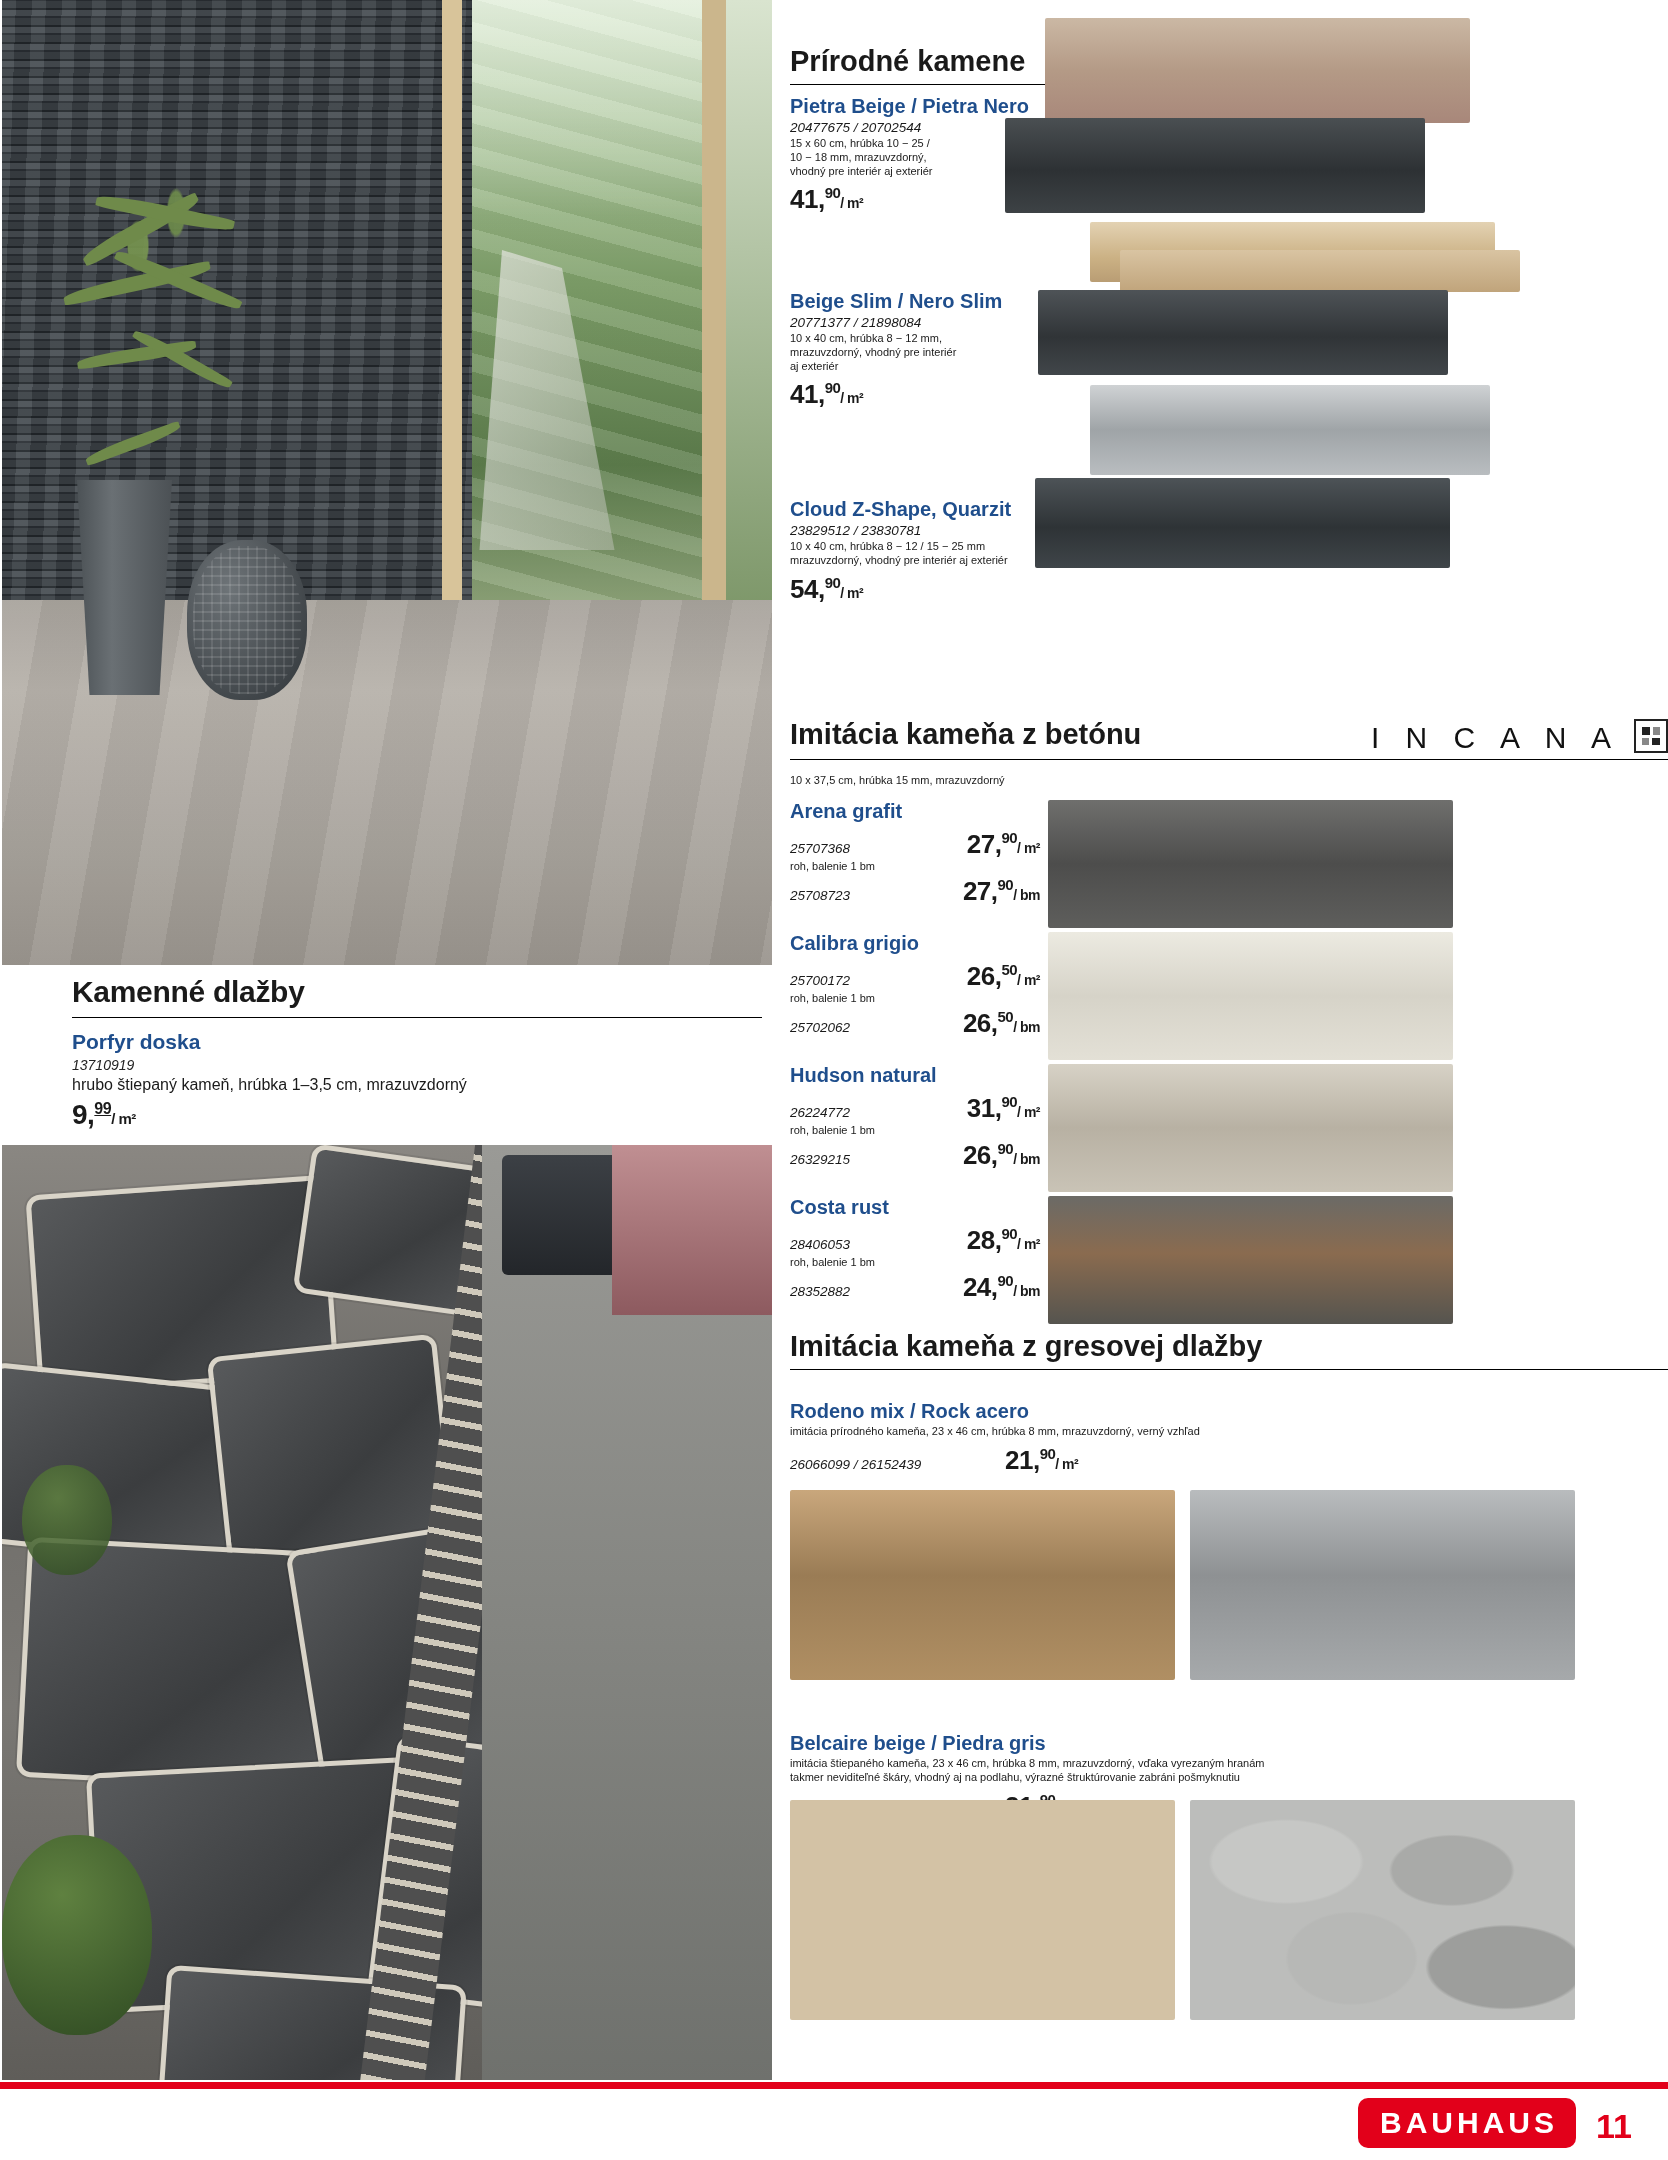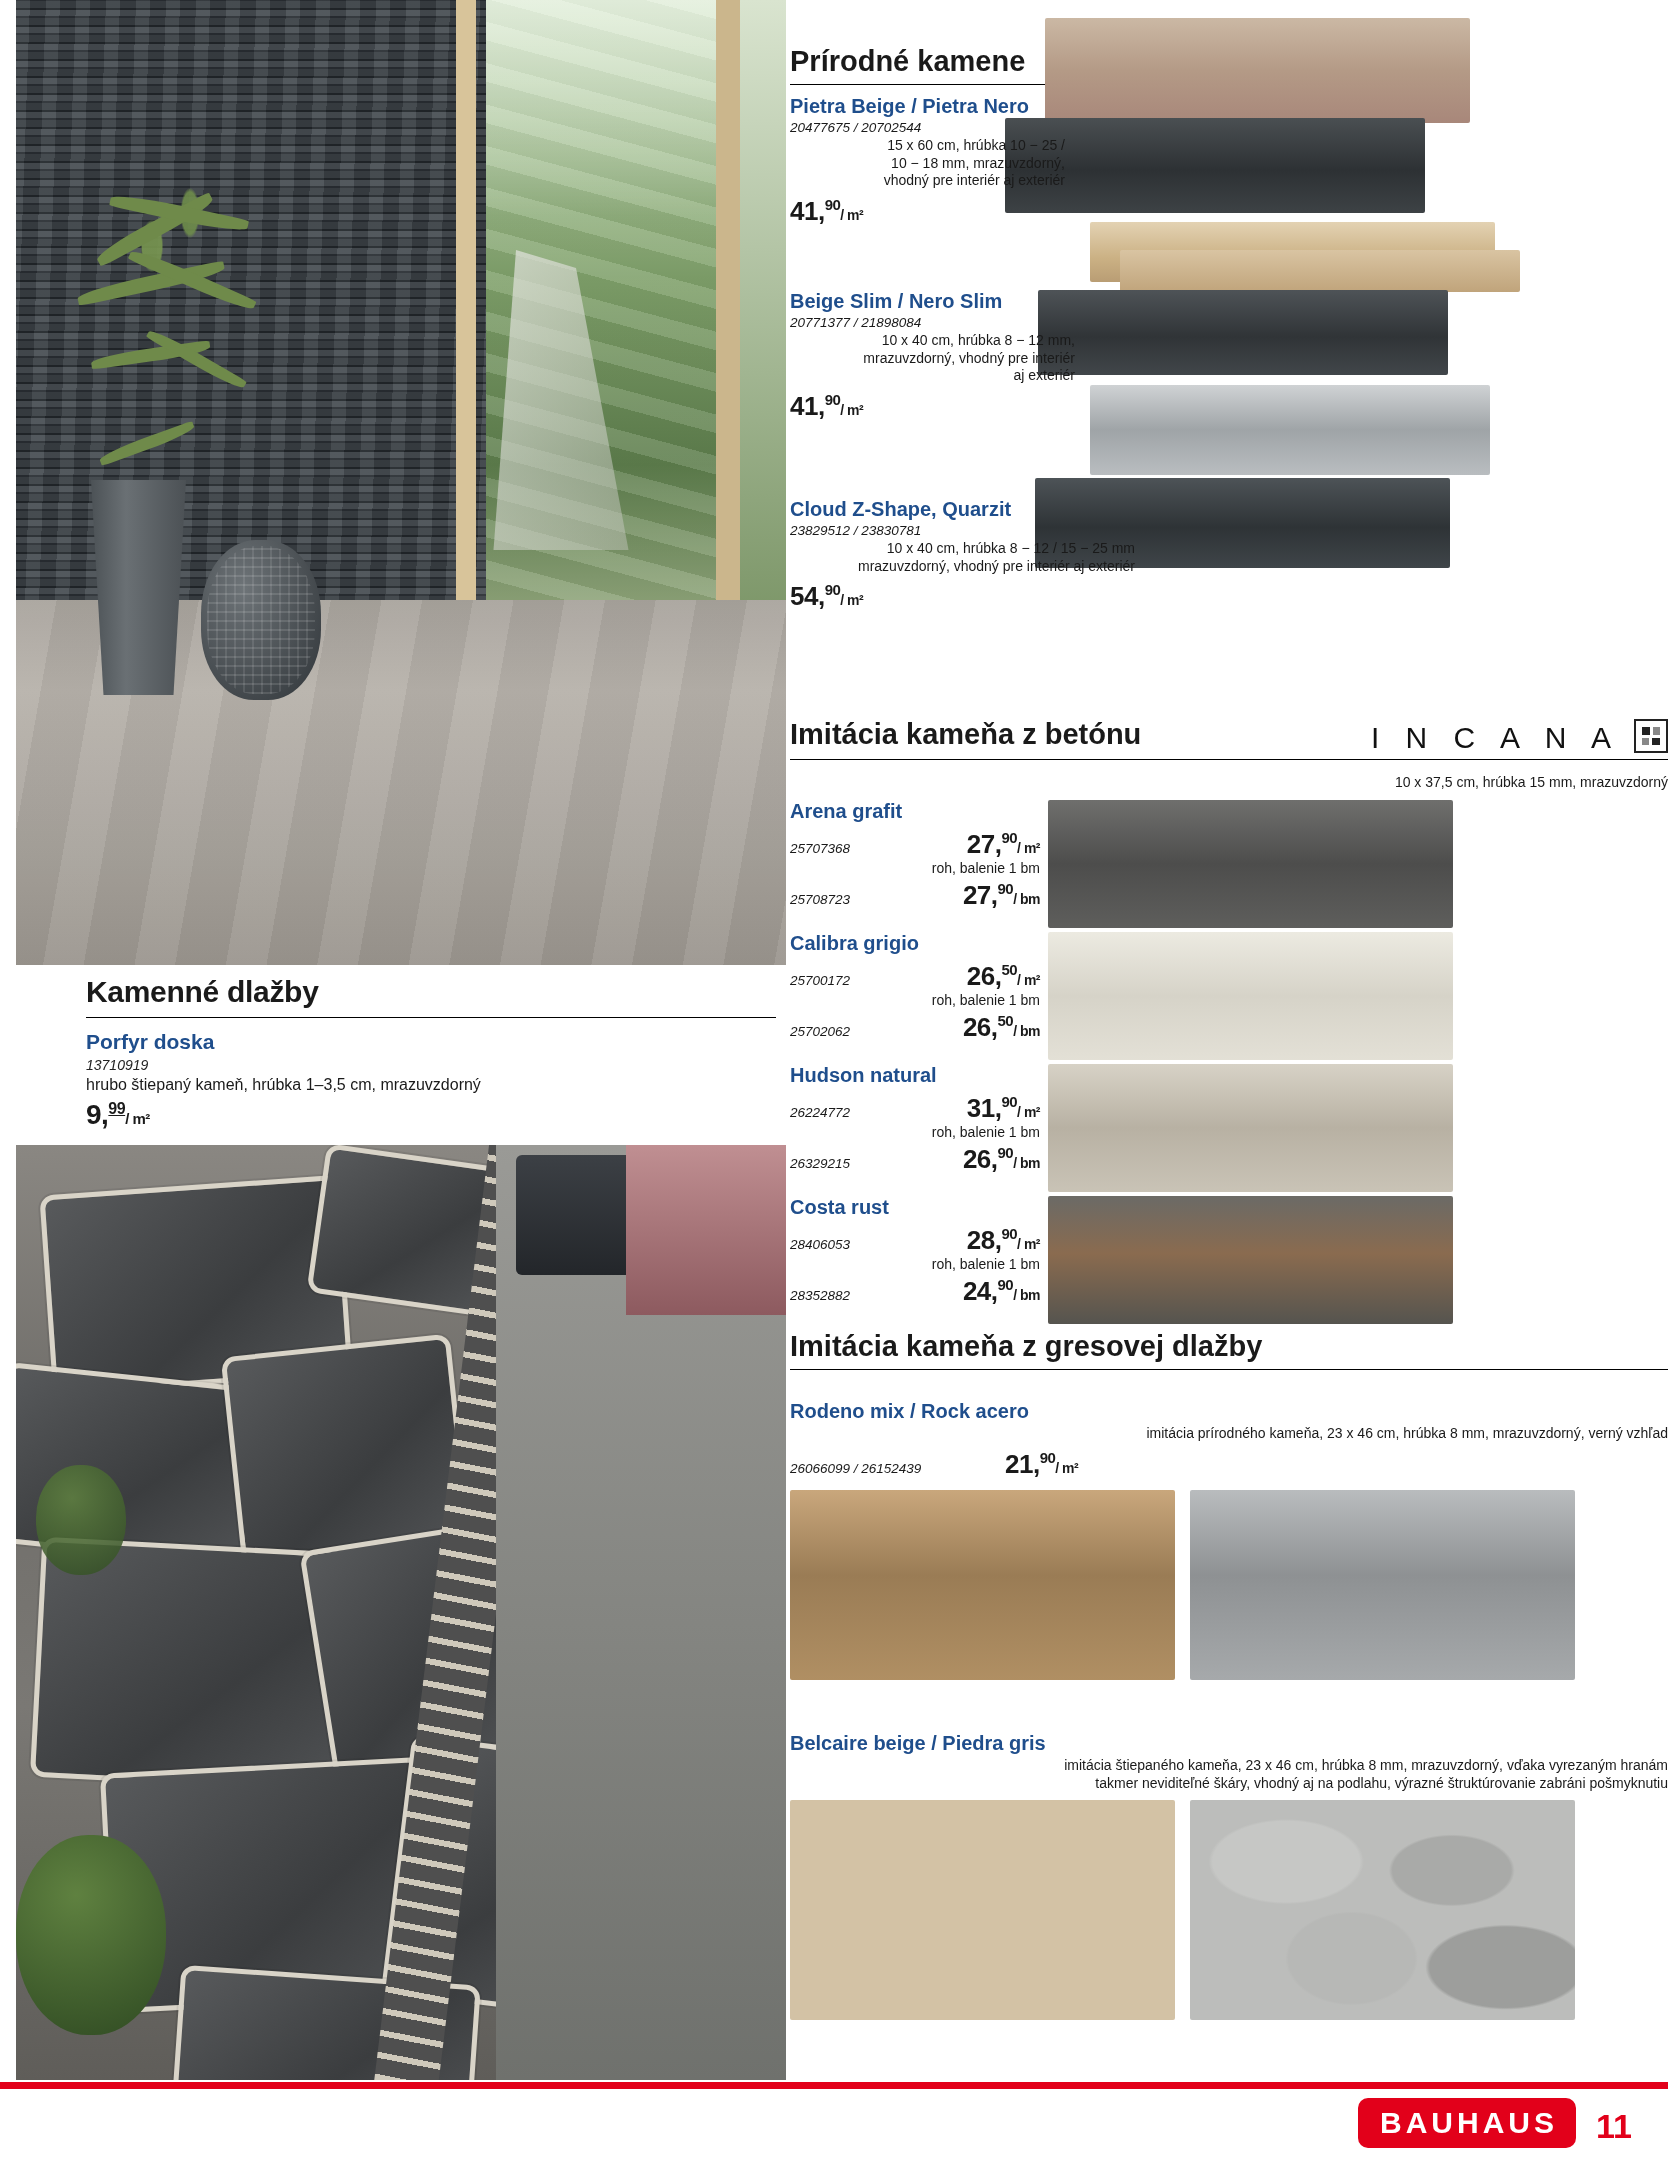--- a/index.html
+++ b/index.html
@@ -10,21 +10,21 @@
     background: #ffffff;
     font-family: "Liberation Sans", sans-serif;
     color: #1a1a1a;
     position: relative;
     overflow: hidden;
   }
 
   
   .left-col {
     position: absolute;
-    left: 16px; top: 0;
+    left: 2px; top: 0;
     width: 770px;
     height: 1756px;
   }
 
   .photo-top {
     position: absolute;
     left: 0; top: 0;
     width: 770px; height: 965px;
     overflow: hidden;
     background: #b9b3ab;
@@ -153,21 +153,21 @@
     background:#ccc; border-radius:2px;
   }
   .rock-strip{
     background-image:
       repeating-linear-gradient(0deg, rgba(0,0,0,.25) 0 2px, transparent 2px 26px),
       repeating-linear-gradient(90deg, rgba(255,255,255,.18) 0 3px, transparent 3px 70px);
   }
 
   .blue-name{ color:#1f4e8c; font-weight:bold; font-size:20px; margin-bottom:2px;}
   .it-num{ font-style:italic; font-size:13.5px; margin-bottom:2px;}
-  .small-desc{ font-size:14px; line-height:1.25;text-align:right; }
+  .small-desc{ font-size:11px; line-height:1.25; }
   .p-big{ font-weight:bold; font-size:26px; letter-spacing:-.5px;}
   .p-big sup{ font-size:15px;}
   .p-big .u{ font-size:14px;}
 
   .incana-logo{
     font-size:30px; letter-spacing:9px; font-weight:400; color:#111;
   }
 
   .row-price{
     display:flex; align-items:baseline; justify-content:space-between;

